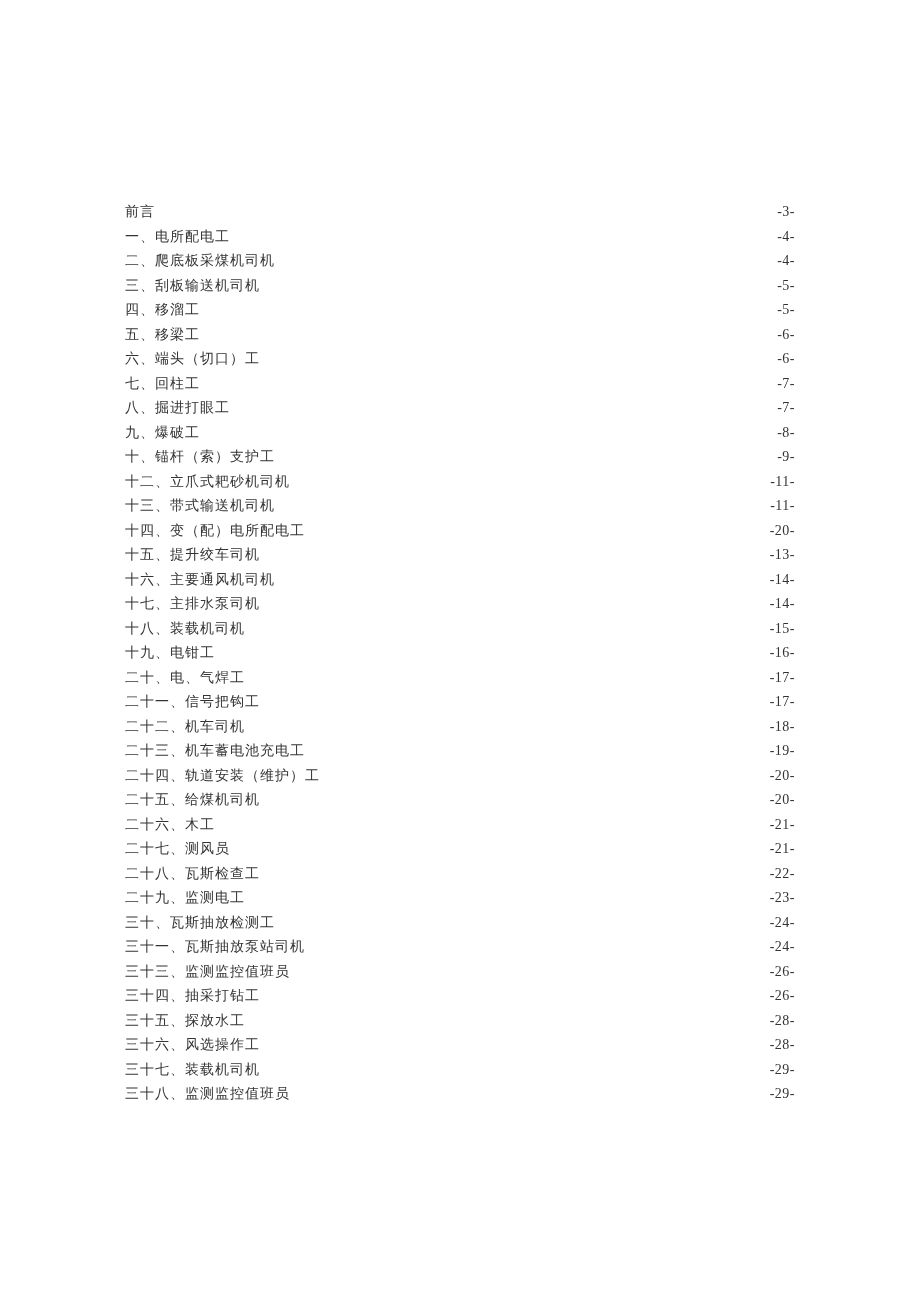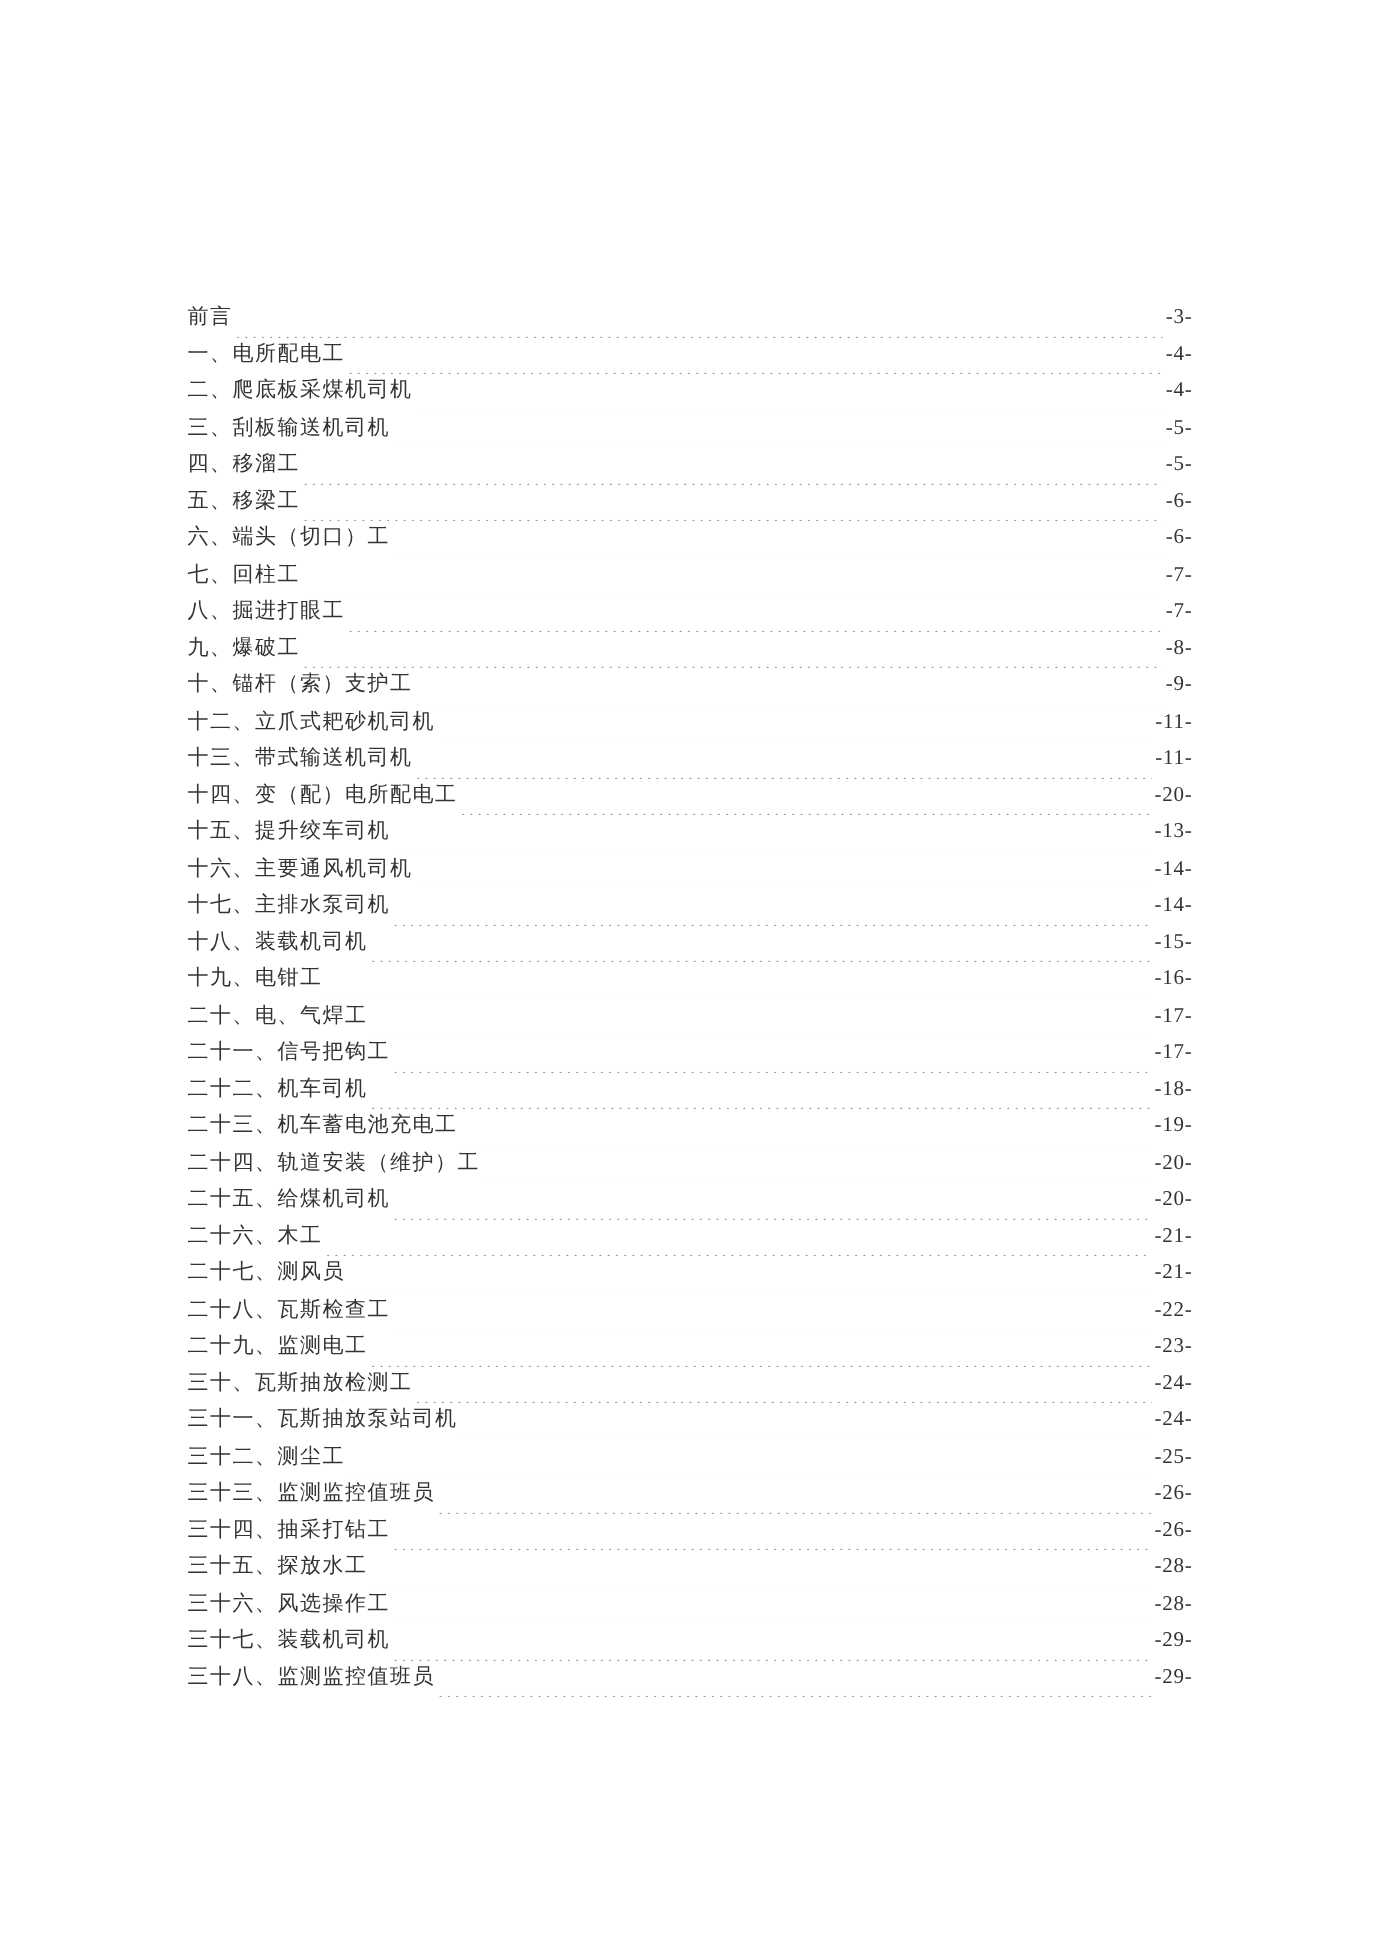--- a/index.html
+++ b/index.html
@@ -200,25 +200,20 @@
       <span class="toc-label">三十、瓦斯抽放检测工</span>
       <span class="toc-dots"></span>
       <span class="toc-page">-24-</span>
     </div>
     <div class="toc-entry">
       <span class="toc-label">三十一、瓦斯抽放泵站司机</span>
       <span class="toc-dots"></span>
       <span class="toc-page">-24-</span>
     </div>
     <div class="toc-entry">
-      <span class="toc-label">三十二、测尘工</span>
-      <span class="toc-dots"></span>
-      <span class="toc-page">-25-</span>
-    </div>
-    <div class="toc-entry">
       <span class="toc-label">三十三、监测监控值班员</span>
       <span class="toc-dots"></span>
       <span class="toc-page">-26-</span>
     </div>
     <div class="toc-entry">
       <span class="toc-label">三十四、抽采打钻工</span>
       <span class="toc-dots"></span>
       <span class="toc-page">-26-</span>
     </div>
     <div class="toc-entry">

